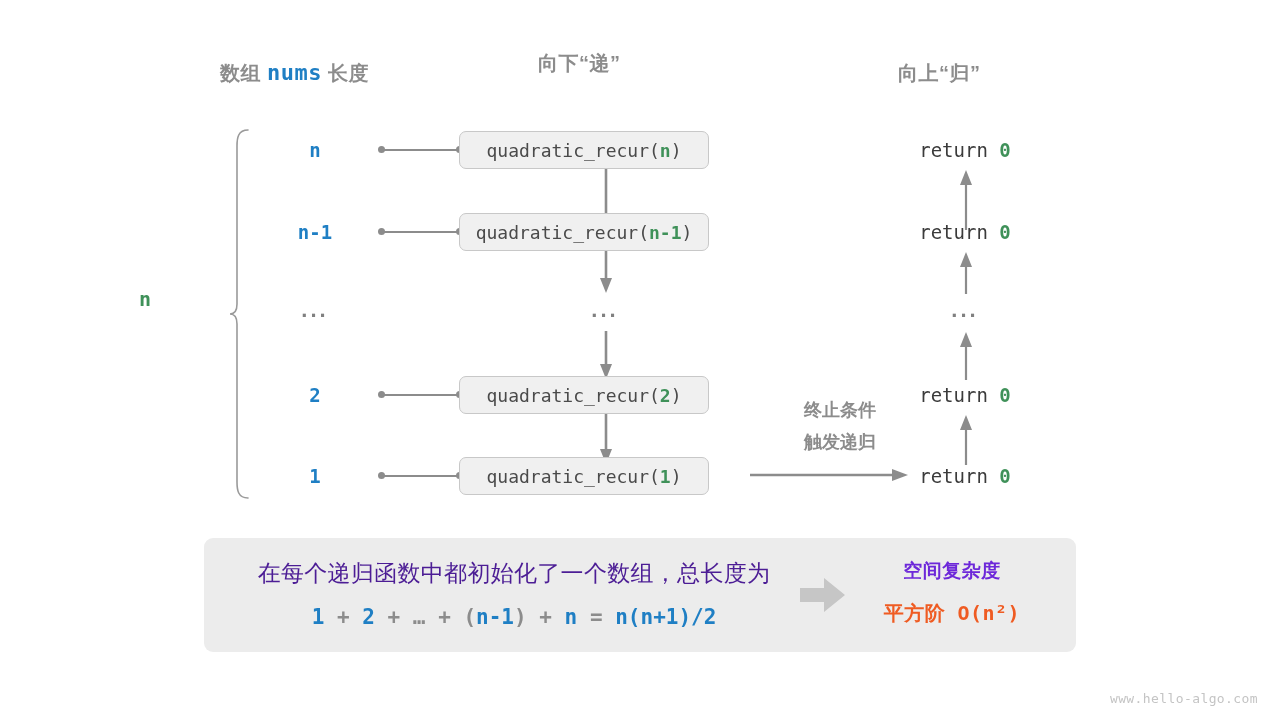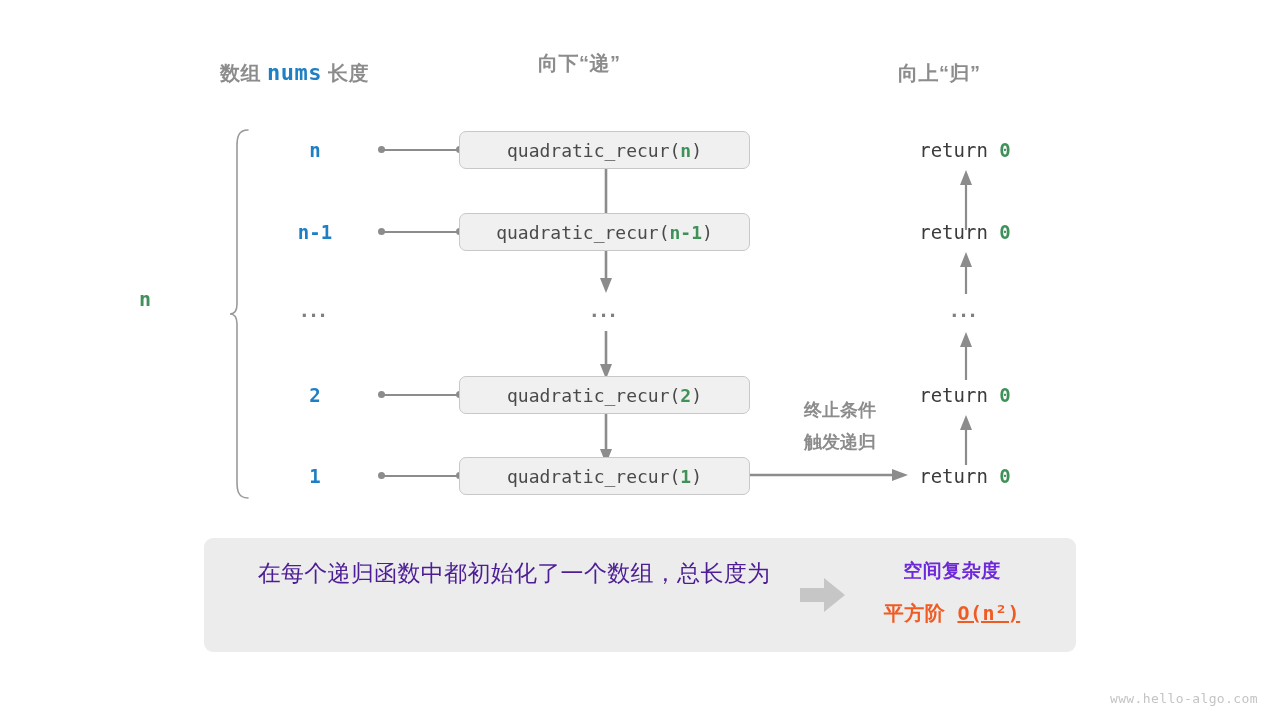--- a/index.html
+++ b/index.html
@@ -70,21 +70,21 @@
     font-weight: bold;
     color: #808080;
     letter-spacing: 3px;
     text-align: center;
     width: 120px;
     white-space: nowrap;
   }
 
   
   .fbox {
-    width: 291px;
+    width: 250px;
     height: 38px;
     box-sizing: border-box;
     background: #f0f0f0;
     border: 1.4px solid #c8c8c8;
     border-radius: 7px;
     display: flex;
     align-items: center;
     justify-content: center;
     font-family: "DejaVu Sans Mono", "Liberation Mono", monospace;
     font-size: 18px;
@@ -183,21 +183,20 @@
   .sum-right-value {
     margin-top: 16px;
     font-size: 20px;
     font-weight: bold;
     color: #ef5b22;
     white-space: nowrap;
     letter-spacing: 0.5px;
   }
   .sum-right-value .mono {
     font-family: "DejaVu Sans Mono", "Liberation Mono", monospace;
-    text-decoration: underline;
   }
 
   
   .watermark {
     position: absolute;
     right: 22px;
     bottom: 14px;
     font-family: "DejaVu Sans Mono", "Liberation Mono", monospace;
     font-size: 13px;
     color: #c4c4c4;
@@ -347,20 +346,23 @@
 
 <div class="abs trigger-note" style="left:765px; top:395px;">
   <div>终止条件</div>
   <div>触发递归</div>
 </div>
 
 <div class="summary">
 
   <div class="sum-text">
     <div class="sum-line1">在每个递归函数中都初始化了一个数组，总长度为</div>
+    <div class="sum-line2">
+      <span class="b">1</span><span> + </span><span class="b">2</span><span> + </span><span>…</span><span> + </span><span>(</span><span class="b">n-1</span><span>)</span><span> + </span><span class="b">n</span><span> = </span><span class="b">n(n+1)/2</span>
+    </div>
   </div>
 
   <div class="abs" style="left:596px; top:38px;">
     <svg width="46" height="38" viewBox="0 0 46 38" xmlns="http://www.w3.org/2000/svg" aria-hidden="true">
       <path d="M0 12 L24 12 L24 2 L45 19 L24 36 L24 26 L0 26 Z" fill="#c6c6c6"></path>
     </svg>
   </div>
 
   <div class="sum-right">
     <div class="sum-right-title">空间复杂度</div>

